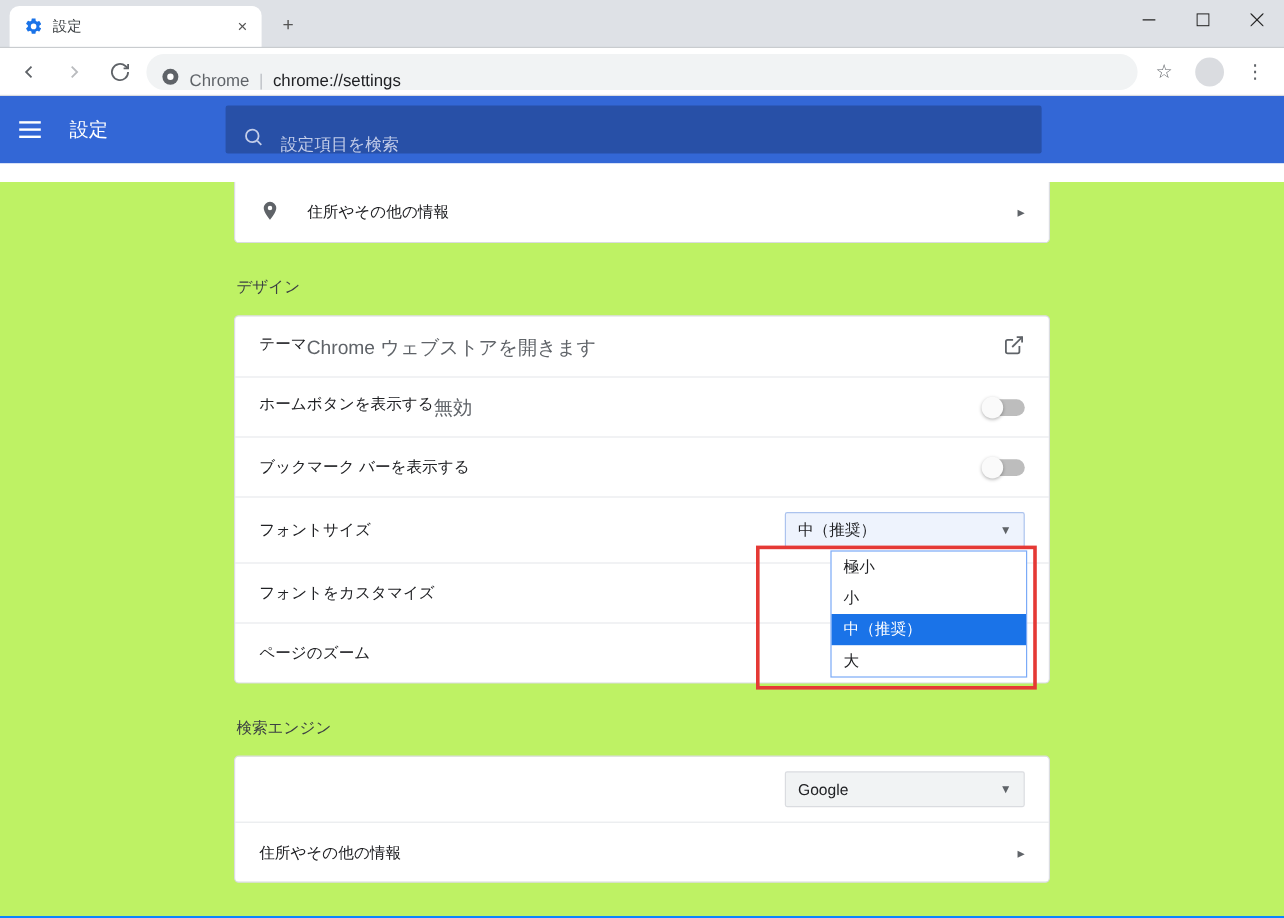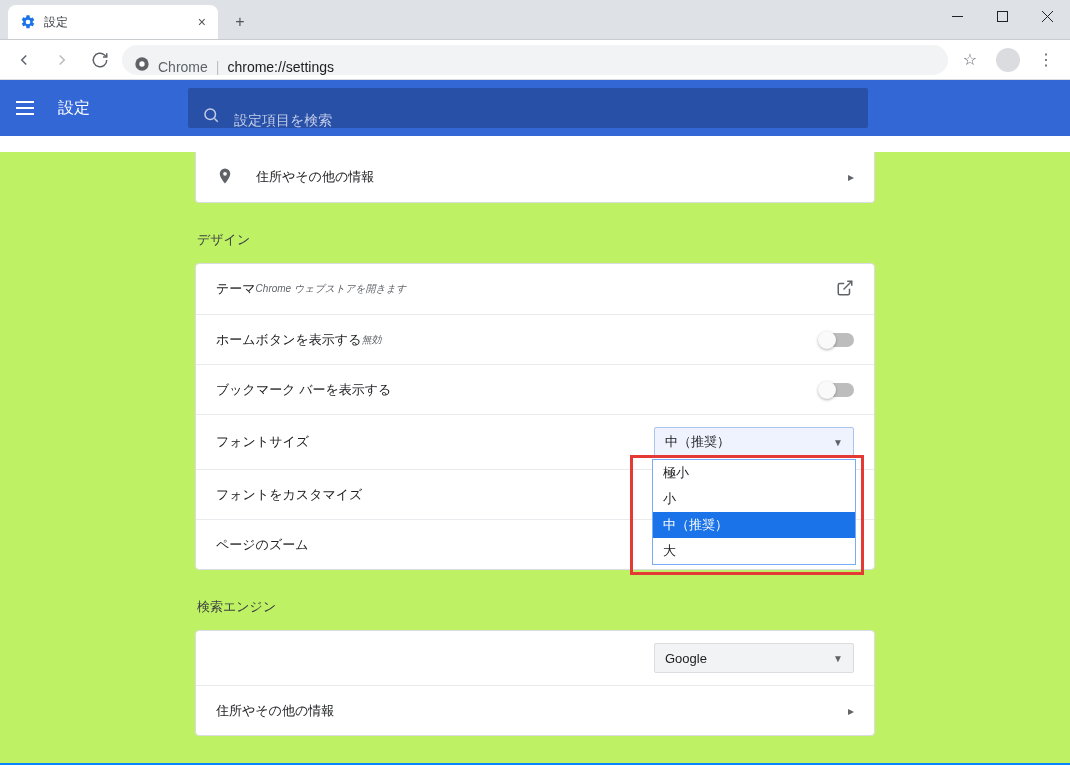--- a/index.html
+++ b/index.html
@@ -87,21 +87,21 @@
 .content { width: 680px; margin: 0 auto; padding-bottom: 60px; }
 
 .card {
   border: 1px solid #dadce0; border-radius: 4px; background: #fff;
 }
 .row {
   min-height: 50px; padding: 12px 20px; display: flex; align-items: center;
   font-size: 13px; color: #202124; border-top: 1px solid #e8eaed; position: relative;
 }
 .row:first-child { border-top: none; }
-.row .sub { font-size: 10px; color: #5f6368; margin-top: 2px; font-style: italic; }
+.row .sub { font-size: 16px; color: #5f6368; margin-top: 2px; }
 .row .main { display: flex; flex-direction: row; }
 .row .spacer { flex: 1; }
 .row .arrow { color: #5f6368; font-size: 12px; }
 .row .ext-icon { color: #5f6368; }
 .row .pin-icon { width: 20px; color: #5f6368; margin-right: 20px; }
 .link { color: #1a73e8; }
 
 .section-title {
   font-size: 13px; color: #3c4043; margin: 28px 0 14px 2px;
 }
@@ -120,21 +120,21 @@
   min-width: 200px; height: 30px; border: 1px solid #acc3ee; background: #eef3fd;
   display: flex; align-items: center; padding: 0 10px; font-size: 13px; color: #202124;
   justify-content: space-between; border-radius: 2px;
 }
 .sel.plain { background: #f1f3f4; border: 1px solid #dadce0; }
 .sel .tri { color: #5f6368; font-size: 10px; }
 
 
 .dropdown {
   position: absolute; right: 18px; top: 44px;
-  width: 204px; background: #fff; border: 1px solid #7baaf7;
+  width: 164px; background: #fff; border: 1px solid #7baaf7;
   font-size: 13px; z-index: 5;
 }
 .dropdown .opt { padding: 4px 10px; color: #202124; }
 .dropdown .opt.selected { background: #1a73e8; color: #fff; }
 .redbox {
   position: absolute; border: 3px solid #e53935; z-index: 6; pointer-events: none;
 }
 
 .bottom-blue {
   position: absolute; left: 0; right: 0; bottom: 0; height: 2px; background: #0a84ff;

